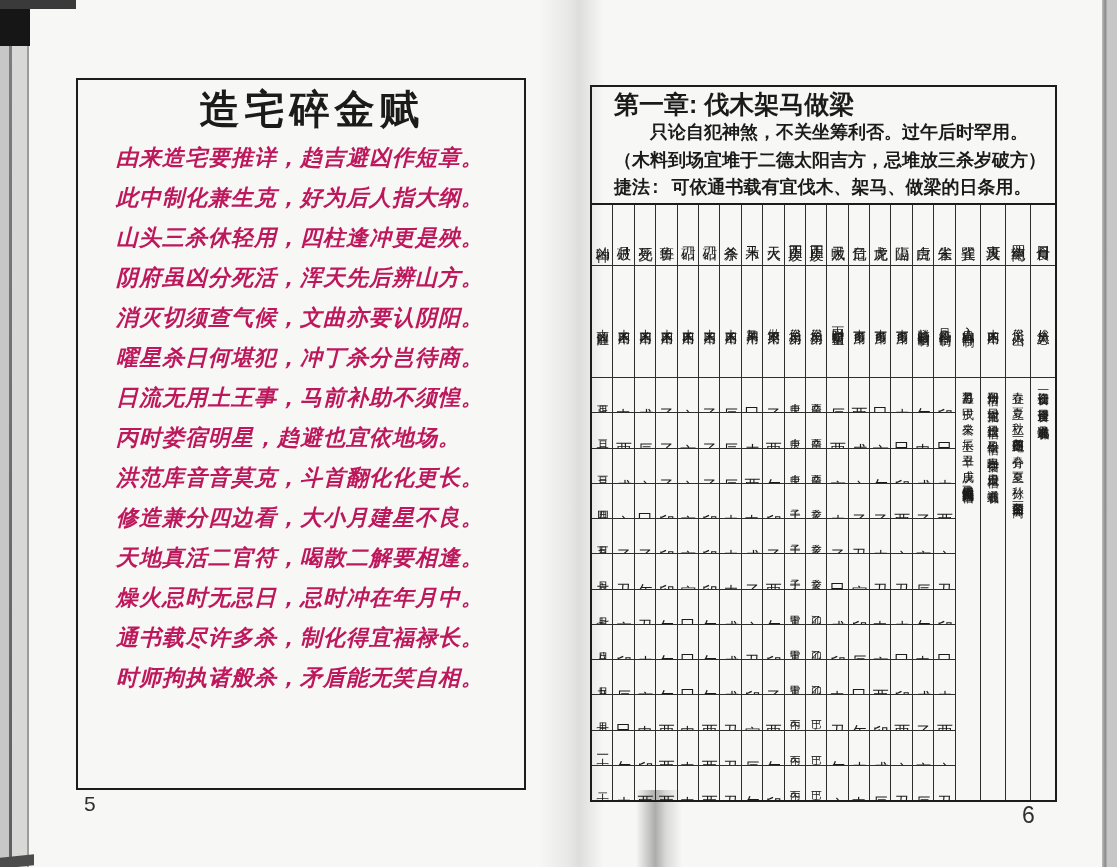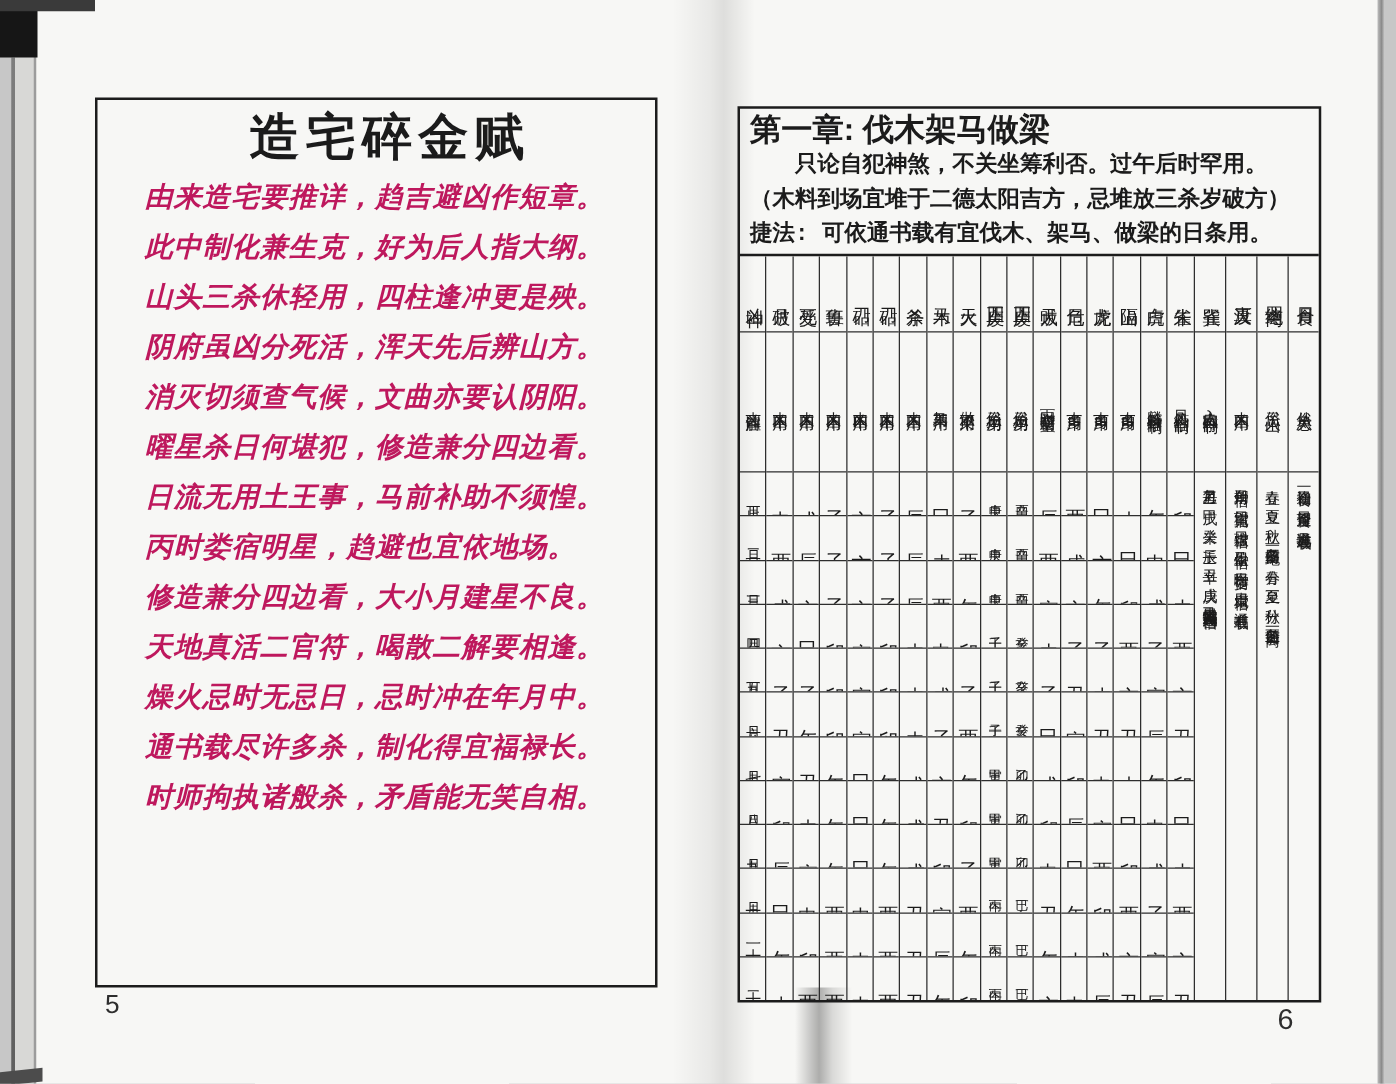--- a/index.html
+++ b/index.html
@@ -47,21 +47,21 @@
   .page-num.right{left:1022px;top:802px;font-size:23px;}
 
   
   .right-box{
     position:absolute;left:590px;top:85px;width:467px;height:717px;
     border:2px solid #1c1c1c;box-sizing:border-box;
     display:flex;flex-direction:column;
   }
   .heading{
     height:118px;border-bottom:2px solid #1c1c1c;box-sizing:border-box;
-    padding:2px 6px 0 8px;overflow:hidden;
+    padding:2px 6px 0 22px;overflow:hidden;
   }
   .chapter-title{
     margin:0;font-size:25px;font-weight:700;line-height:31px;
     font-family:"Liberation Sans","DejaVu Sans",sans-serif;
   }
   .intro-line{
     font-size:18px;line-height:27.5px;font-weight:600;white-space:nowrap;
     font-family:Liberation Mono, monospace;
   }
   .intro-line.indent{text-indent:2em;}
@@ -99,23 +99,24 @@
 <div class="bottom-left-sliver"></div>
 
 <div class="left-box">
   <div class="book-title">造宅碎金赋</div>
   <div class="poem">
       <div class="poem-line">由来造宅要推详，趋吉避凶作短章。</div>
       <div class="poem-line">此中制化兼生克，好为后人指大纲。</div>
       <div class="poem-line">山头三杀休轻用，四柱逢冲更是殃。</div>
       <div class="poem-line">阴府虽凶分死活，浑天先后辨山方。</div>
       <div class="poem-line">消灭切须查气候，文曲亦要认阴阳。</div>
-      <div class="poem-line">曜星杀日何堪犯，修造兼分四边看。</div>
+      <div class="poem-line">曜星杀日何堪犯，冲丁杀分岂待商。</div>
       <div class="poem-line">日流无用土王事，马前补助不须惶。</div>
       <div class="poem-line">丙时娄宿明星，趋避也宜依地场。</div>
+      <div class="poem-line">洪范库音音莫克，斗首翻化化更长。</div>
       <div class="poem-line">修造兼分四边看，大小月建星不良。</div>
       <div class="poem-line">天地真活二官符，喝散二解要相逢。</div>
       <div class="poem-line">燥火忌时无忌日，忌时冲在年月中。</div>
       <div class="poem-line">通书载尽许多杀，制化得宜福禄长。</div>
       <div class="poem-line">时师拘执诸般杀，矛盾能无笑自相。</div>
     </div>
 </div>
 <div class="page-num left">5</div>
 
 <div class="right-box">

